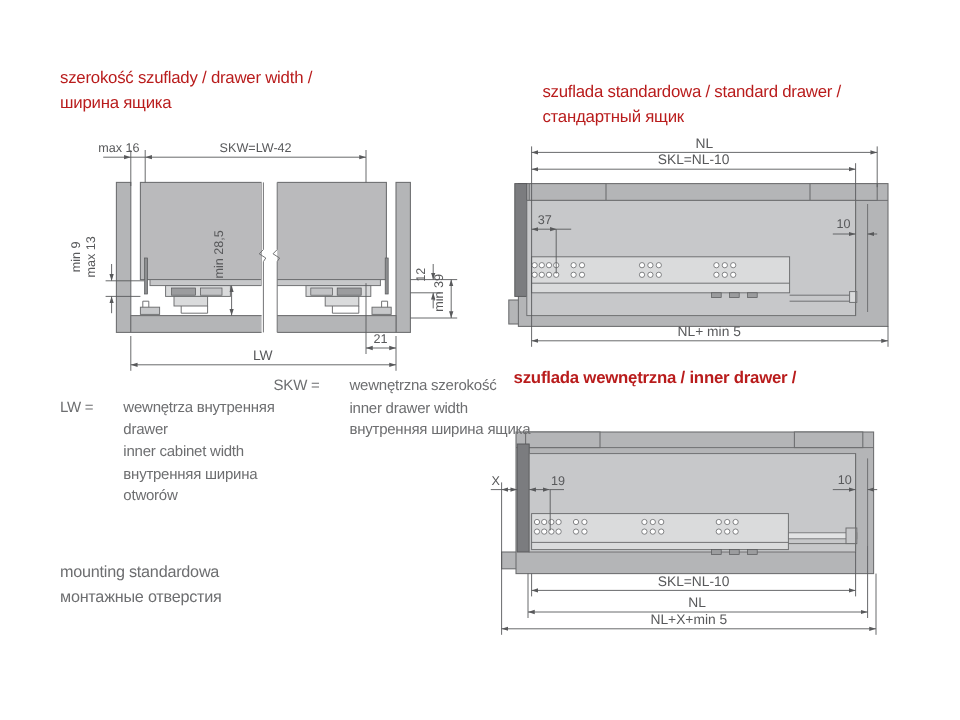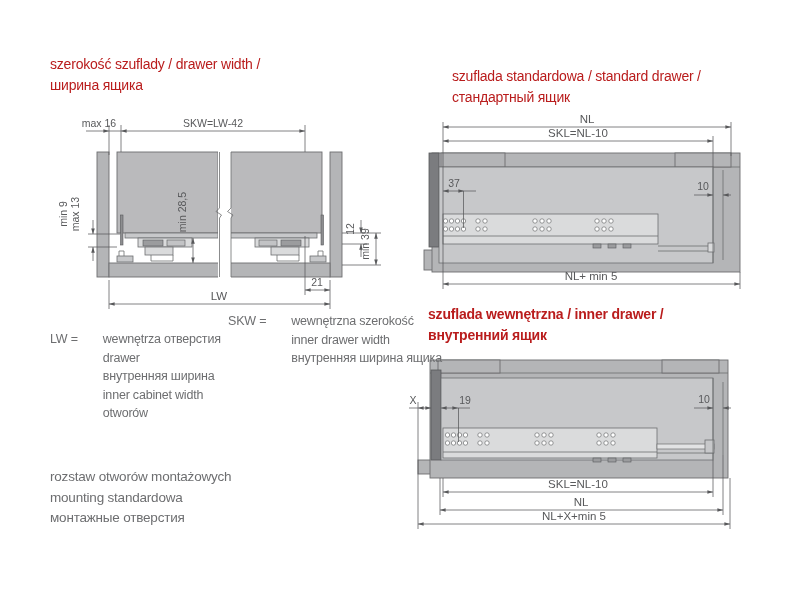--- a/index.html
+++ b/index.html
@@ -34,21 +34,20 @@
     <div>ширина ящика</div>
   </div>
 
   <div class="title" style="left:452px;top:54px;margin-top:12px;">
     <div>szuflada standardowa / standard drawer /</div>
     <div>стандартный ящик</div>
   </div>
 
   <div class="title" style="left:428px;top:304px;font-weight:bold;">
     <div>szuflada wewnętrzna / inner drawer /</div>
-    <div>внутренний ящик</div>
   </div>
 
   <svg class="fig" style="left:55px;top:108px;" width="345" height="212" viewBox="0 0 345 212">
     <defs>
       <marker id="arrA" viewBox="0 0 8 6" refX="7.5" refY="3" markerWidth="8" markerHeight="6" orient="auto-start-reverse">
         <path d="M0,0.6 L7.5,3 L0,5.4 z" fill="#58595b"></path>
       </marker>
     </defs>
 
     <rect x="42" y="44" width="12" height="125" class="panel"></rect>
@@ -250,36 +249,35 @@
     <line class="dim" x1="32" y1="158" x2="315" y2="158" marker-start="url(#arrC)" marker-end="url(#arrC)"></line>
     <text x="173" y="154" text-anchor="middle" class="dlab2">NL</text>
     <path class="dim" d="M322,126 V177"></path>
     <line class="dim" x1="10" y1="172" x2="322" y2="172" marker-start="url(#arrC)" marker-end="url(#arrC)"></line>
     <text x="166" y="168" text-anchor="middle" class="dlab2">NL+X+min 5</text>
   </svg>
 
   <div class="legend" style="left:50px;top:330px;">
     <span class="term">LW =</span>
     <div>
-      <div>wewnętrza отверстия</div>
+      <div>wewnętrza внутренняя</div>
       <div>drawer</div>
+      <div>inner cabinet width</div>
       <div>внутренняя ширина</div>
-      <div>inner cabinet width</div>
       <div>otworów</div>
     </div>
   </div>
 
   <div class="legend" style="left:228px;top:312px;">
     <span class="term">SKW =</span>
     <div>
       <div>wewnętrzna szerokość</div>
       <div>inner drawer width</div>
       <div>внутренняя ширина ящика</div>
     </div>
   </div>
 
   <div class="note" style="left:50px;top:467px;">
-    <div>rozstaw otworów montażowych</div>
     <div>mounting standardowa</div>
     <div>монтажные отверстия</div>
   </div>
 
 </div>
 
 </body></html>

